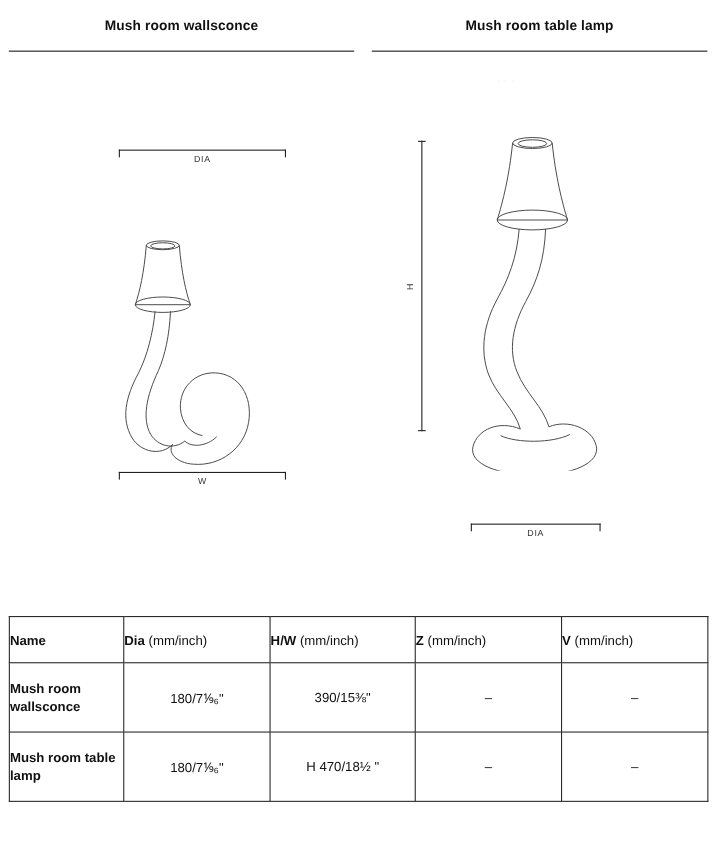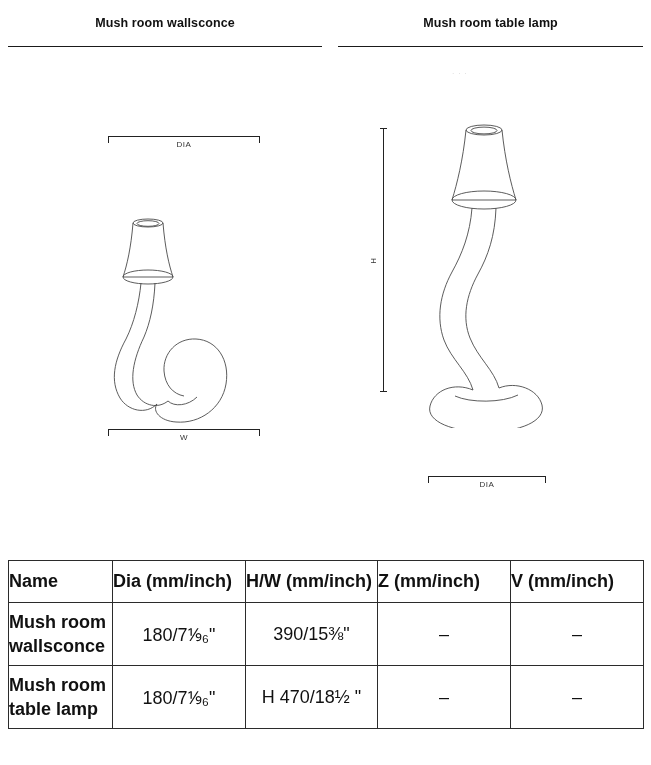--- a/index.html
+++ b/index.html
@@ -104,35 +104,35 @@
     top: 560px;
     width: 635px;
   }
   table.specs {
     border-collapse: collapse;
     width: 635px;
     table-layout: fixed;
   }
   table.specs th, table.specs td {
     border: 1px solid #2b2b2b;
-    font-size: 18px;
+    font-size: 12px;
     color: #111;
     padding: 0;
     vertical-align: middle;
   }
   table.specs tr { height: 63px; }
   table.specs tr.hdr { height: 42px; }
   table.specs th {
     text-align: left;
     font-weight: normal;
   }
   .cell-pad-l { padding: 0 0 0 10px; }
   .cell-center { text-align: center; }
   .bold { font-weight: bold; }
-  .light { font-weight: bold; }
+  .light { font-weight: normal; }
   col.c1 { width: 104px; }
   col.c2 { width: 133px; }
   col.c3 { width: 132px; }
   col.c4 { width: 133px; }
   col.c5 { width: 133px; }
   .name-cell {
     font-weight: bold;
     line-height: 1.35;
     font-size: 12px;
   }

